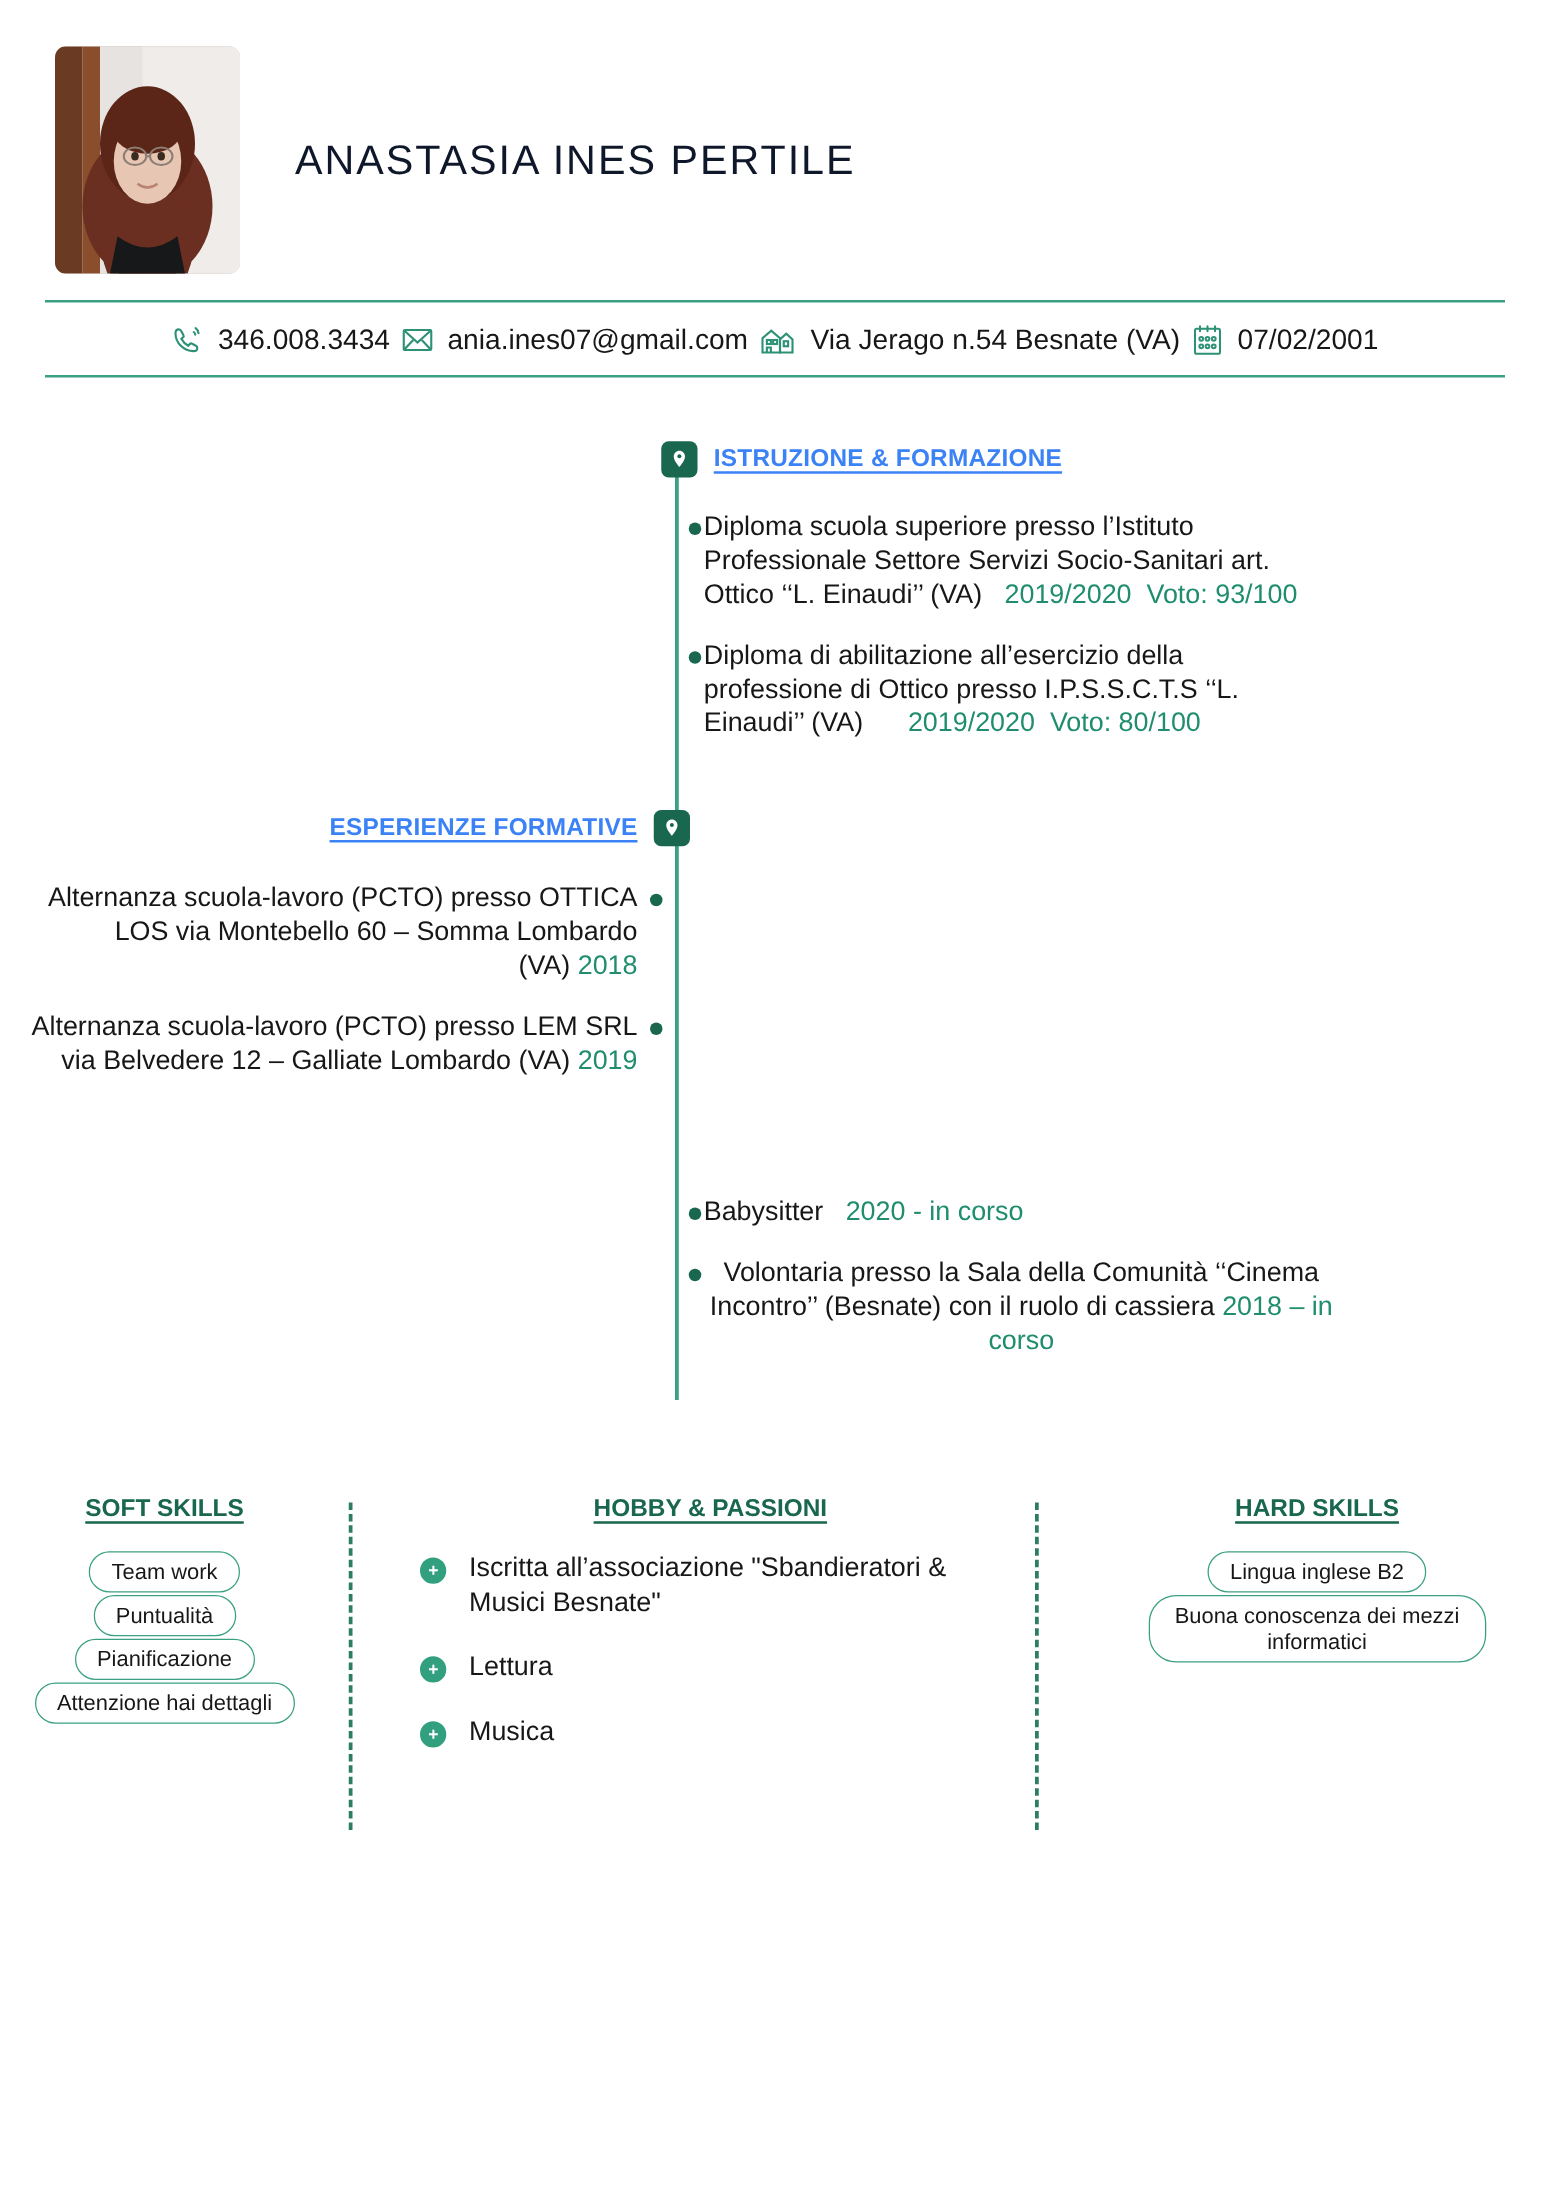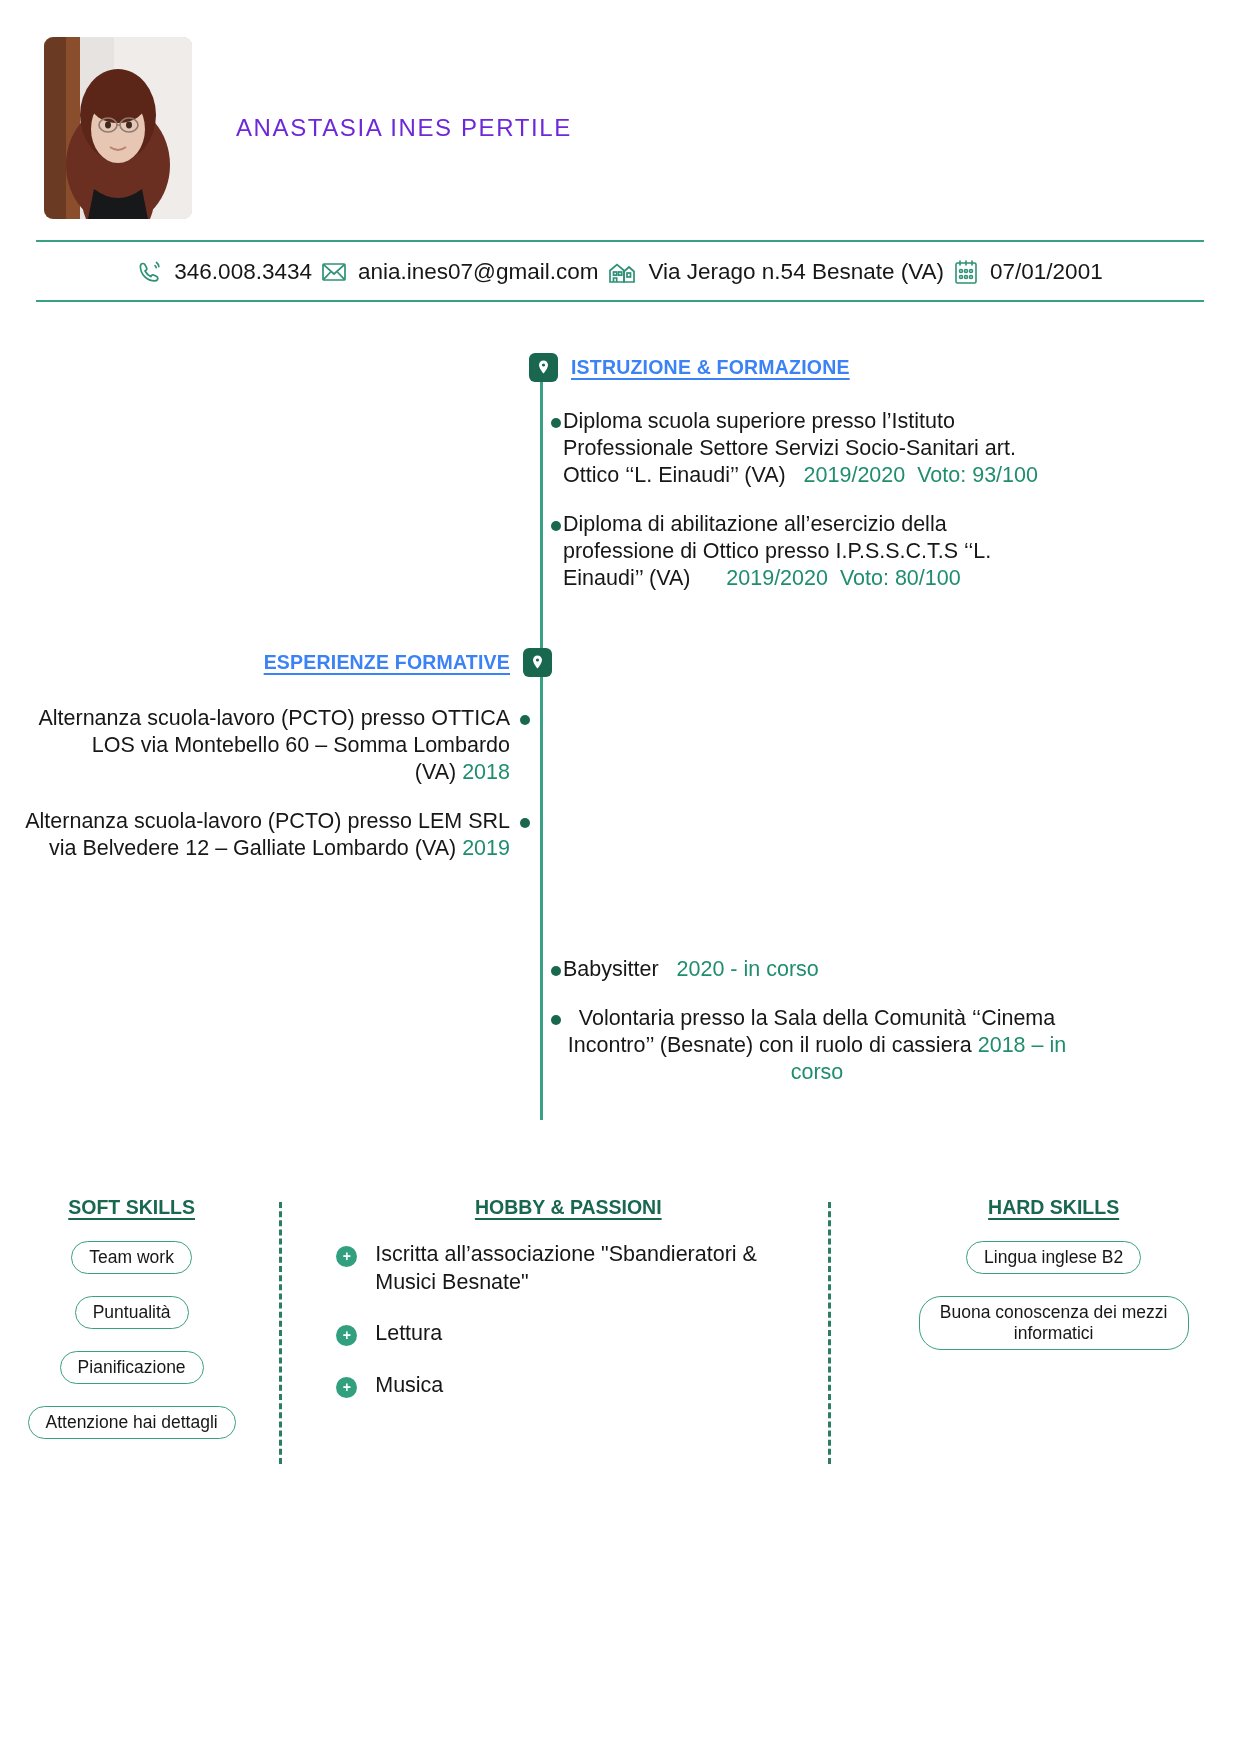--- a/index.html
+++ b/index.html
@@ -25,24 +25,24 @@
     width: 148px;
     height: 182px;
     border-radius: 9px;
     overflow: hidden;
     flex: none;
     position: relative;
     background: #cfc6bd;
   }
   .photo svg { display: block; width: 100%; height: 100%; }
   .full-name {
-    font-size: 24px;
+    font-size: 33px;
     letter-spacing: 1.6px;
     font-weight: 400;
-    color: #6d28d9;
+    color: #0f172a;
     margin-left: 44px;
     white-space: nowrap;
   }
 
   
   .contact-wrap {
     position: absolute;
     left: 36px;
     right: 36px;
     top: 240px;
@@ -147,21 +147,21 @@
     text-decoration-thickness: 2px;
     margin-bottom: 22px;
     white-space: nowrap;
   }
   .pill {
     border: 1.6px solid #3aa083;
     border-radius: 22px;
     padding: 5px 17px;
     font-size: 17.5px;
     color: #171717;
-    margin-bottom: 22px;
+    margin-bottom: 2px;
     text-align: center;
     line-height: 1.2;
     background: #fff;
   }
   .hobby-list { width: 100%; padding-left: 18px; }
   .hobby-item {
     display: flex;
     align-items: flex-start;
     gap: 18px;
     margin-bottom: 24px;
@@ -256,21 +256,21 @@
           <rect x="3" y="5" width="20" height="20" rx="1.5"></rect>
           <path d="M7 3 v4 M13 3 v4 M19 3 v4" stroke-linecap="round"></path>
           <circle cx="8" cy="13" r="1.5"></circle>
             <circle cx="13" cy="13" r="1.5"></circle>
             <circle cx="18" cy="13" r="1.5"></circle>
           <circle cx="8" cy="19" r="1.5"></circle>
             <circle cx="13" cy="19" r="1.5"></circle>
             <circle cx="18" cy="19" r="1.5"></circle>
         </svg>
       </span>
-      <span>07/01/2001</span>
+      <span>07/02/2001</span>
     </span>
 
   </div>
   <div class="rule"></div>
 </div>
 
 <div class="timeline"></div>
 
 <div class="section" style="left:529px; top:353px;">
   <div class="sec-head">

